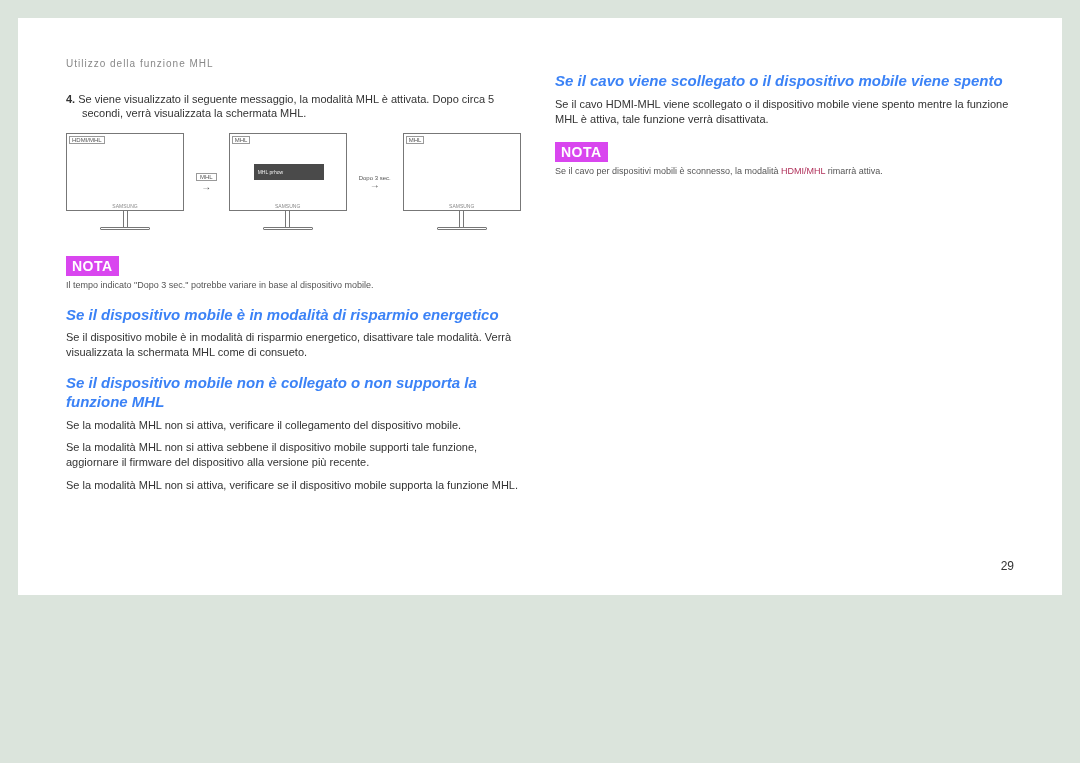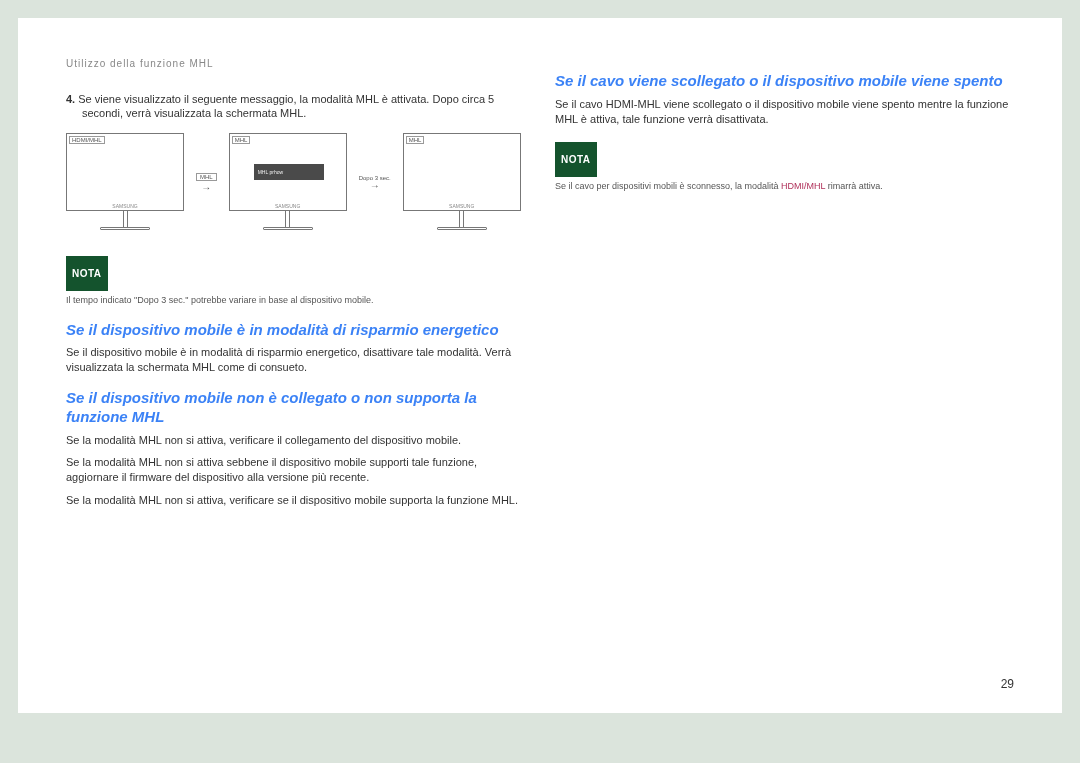--- a/index.html
+++ b/index.html
@@ -9,21 +9,21 @@
     display: flex;
     justify-content: center;
     align-items: flex-start;
     padding: 18px;
     width: 1080px;
     height: 763px;
   }
   .page {
     background: #ffffff;
     width: 1044px;
-    height: 695px;
+    height: 577px;
     padding: 40px 48px 30px 48px;
     position: relative;
     display: flex;
     gap: 30px;
   }
   .col {
     flex: 1;
     min-width: 0;
   }
   .header-path {
@@ -91,25 +91,25 @@
     color: #555;
   }
   .arrow-lbl .box {
     border: 0.5px solid #999;
     padding: 0 3px;
     margin-bottom: 2px;
   }
   .arrow-lbl .arr { font-size: 10px; line-height: 8px; }
   .nota-badge {
     display: inline-block;
-    background: #14532d;
+    background: #d946ef;
     color: #fff;
-    font-size: 10px;
+    font-size: 14px;
     font-weight: bold;
-    padding: 12px 6px;
+    padding: 2px 6px;
     margin-top: 8px;
     margin-bottom: 4px;
     letter-spacing: 0.5px;
   }
   .nota-text {
     font-size: 9px;
     color: #555;
     line-height: 1.3;
     margin-bottom: 14px;
   }

